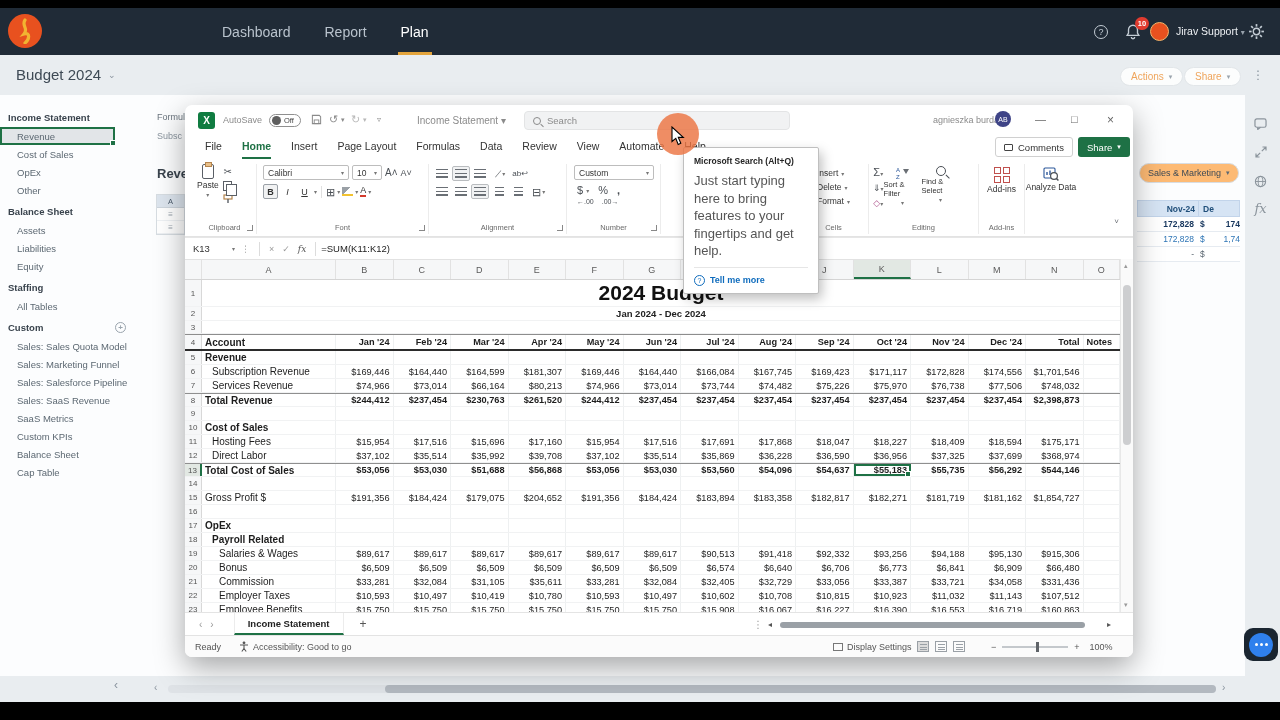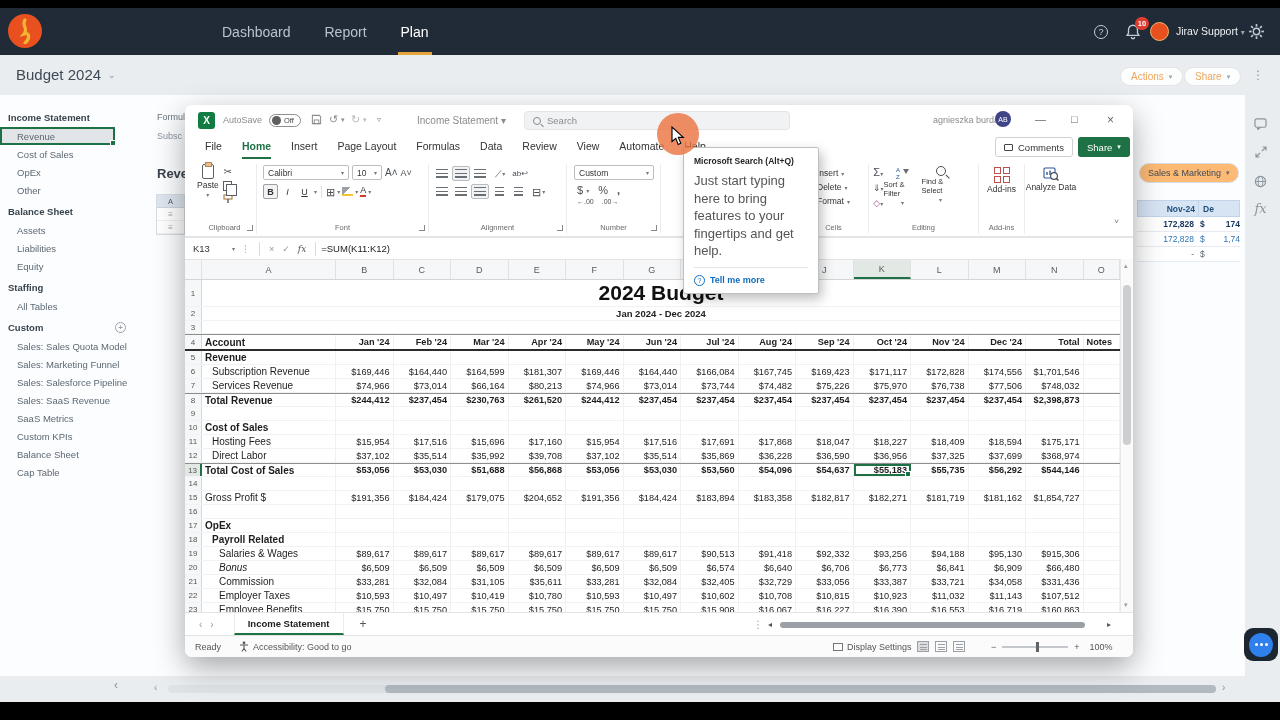--- a/index.html
+++ b/index.html
@@ -884,21 +884,21 @@
             <div class="c">$91,418</div>
             <div class="c">$92,332</div>
             <div class="c">$93,256</div>
             <div class="c">$94,188</div>
             <div class="c">$95,130</div>
             <div class="c">$915,306</div>
             <div class="c notes"></div>
           </div>
           <div class="srow" style="height: 14px;">
             <div class="gut">20</div>
-            <div class="lab" style="padding-left: 17px; font-style: italic;">Bonus</div>
+            <div class="lab" style="padding-left: 17px;">Bonus</div>
             <div class="c">$6,509</div>
             <div class="c">$6,509</div>
             <div class="c">$6,509</div>
             <div class="c">$6,509</div>
             <div class="c">$6,509</div>
             <div class="c">$6,509</div>
             <div class="c">$6,574</div>
             <div class="c">$6,640</div>
             <div class="c">$6,706</div>
             <div class="c">$6,773</div>

